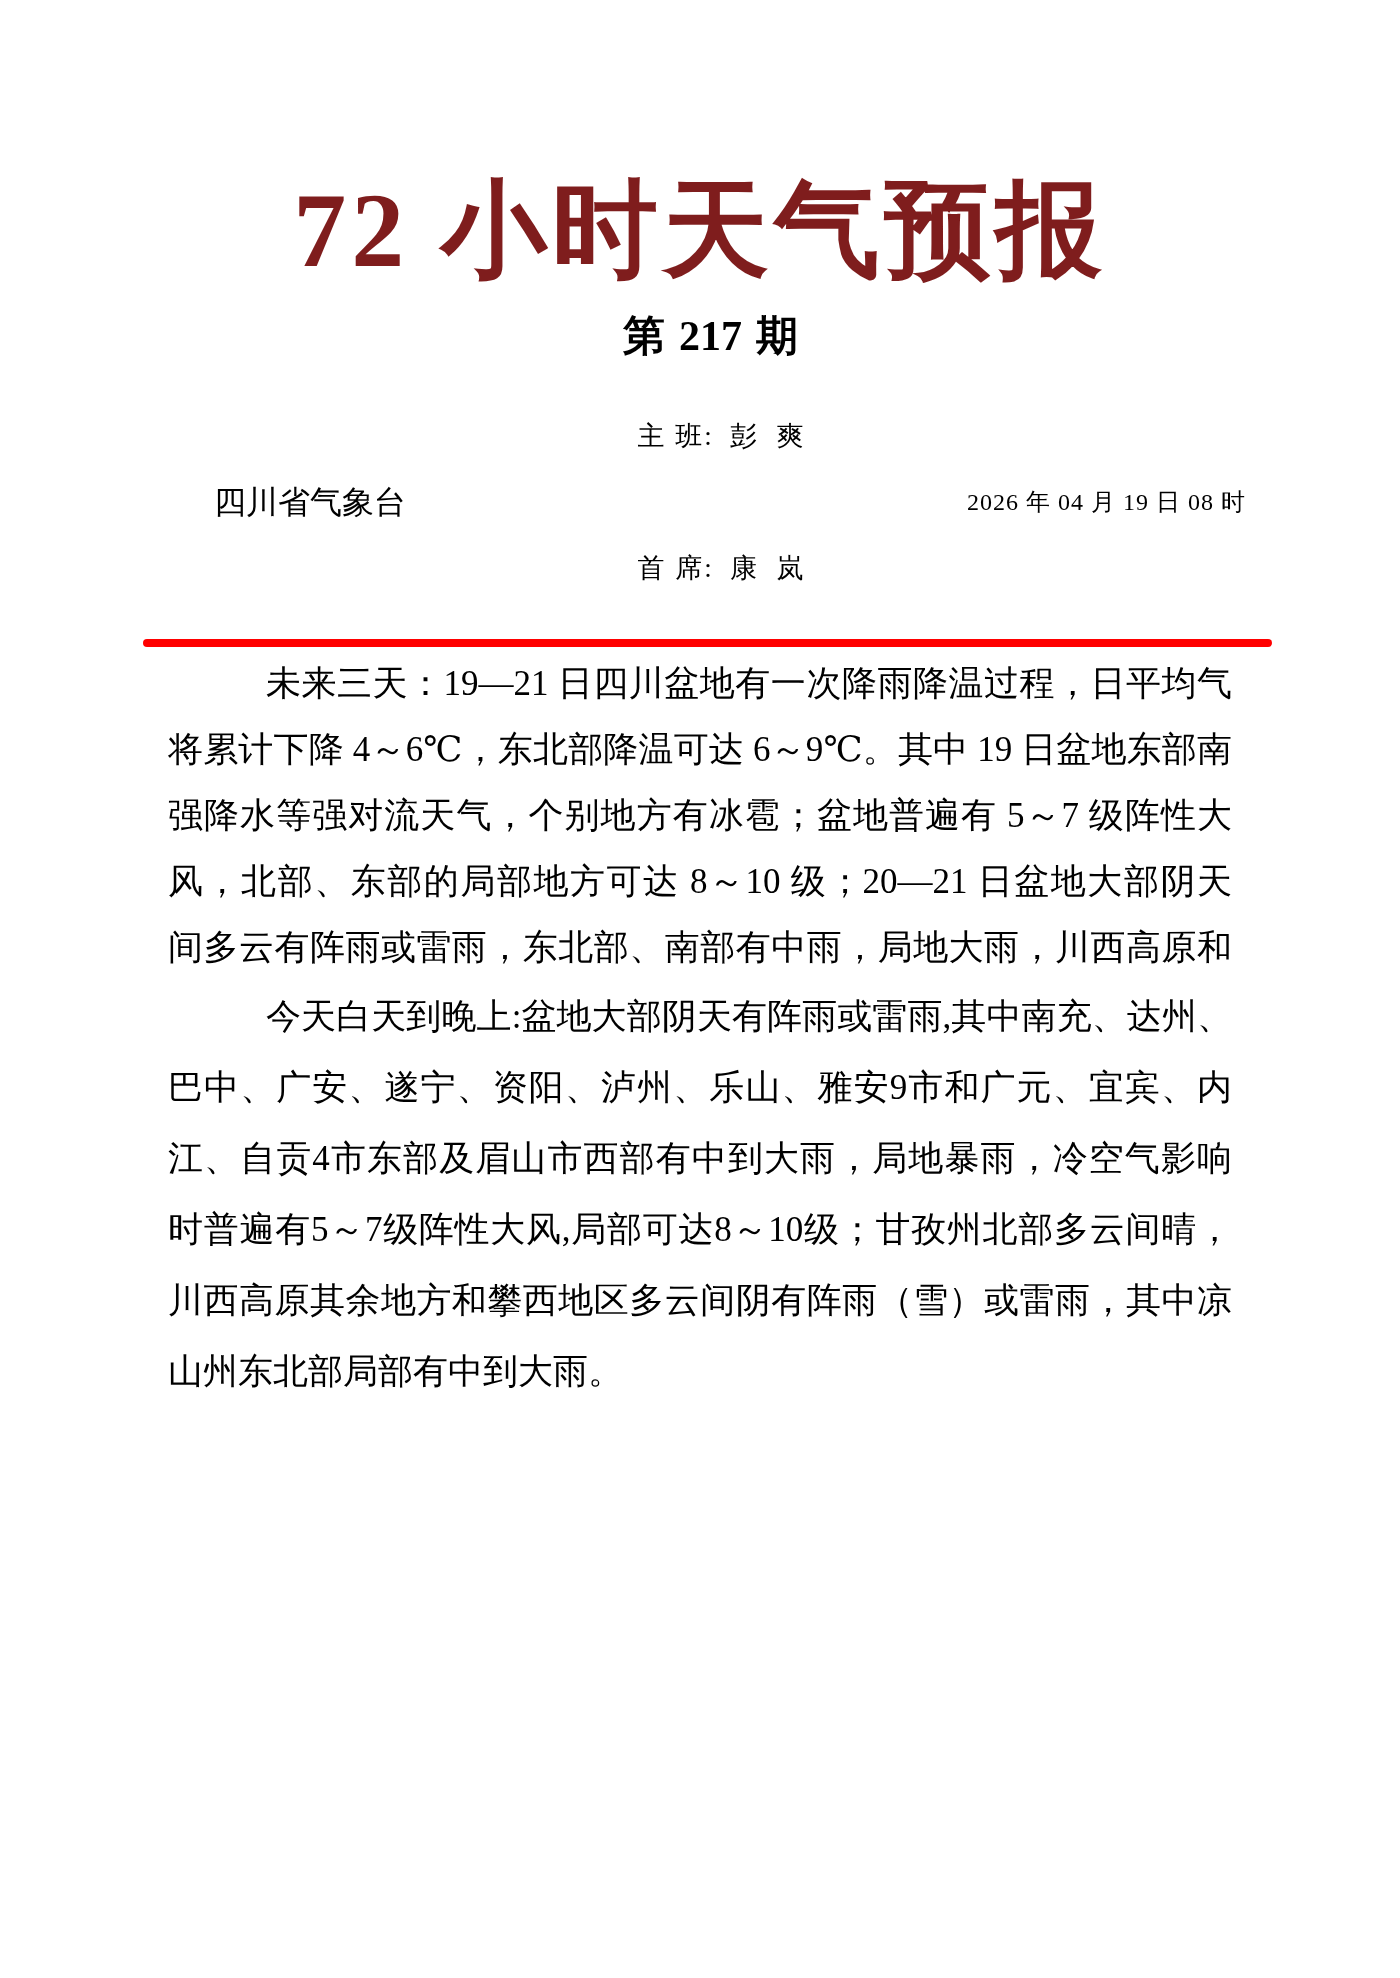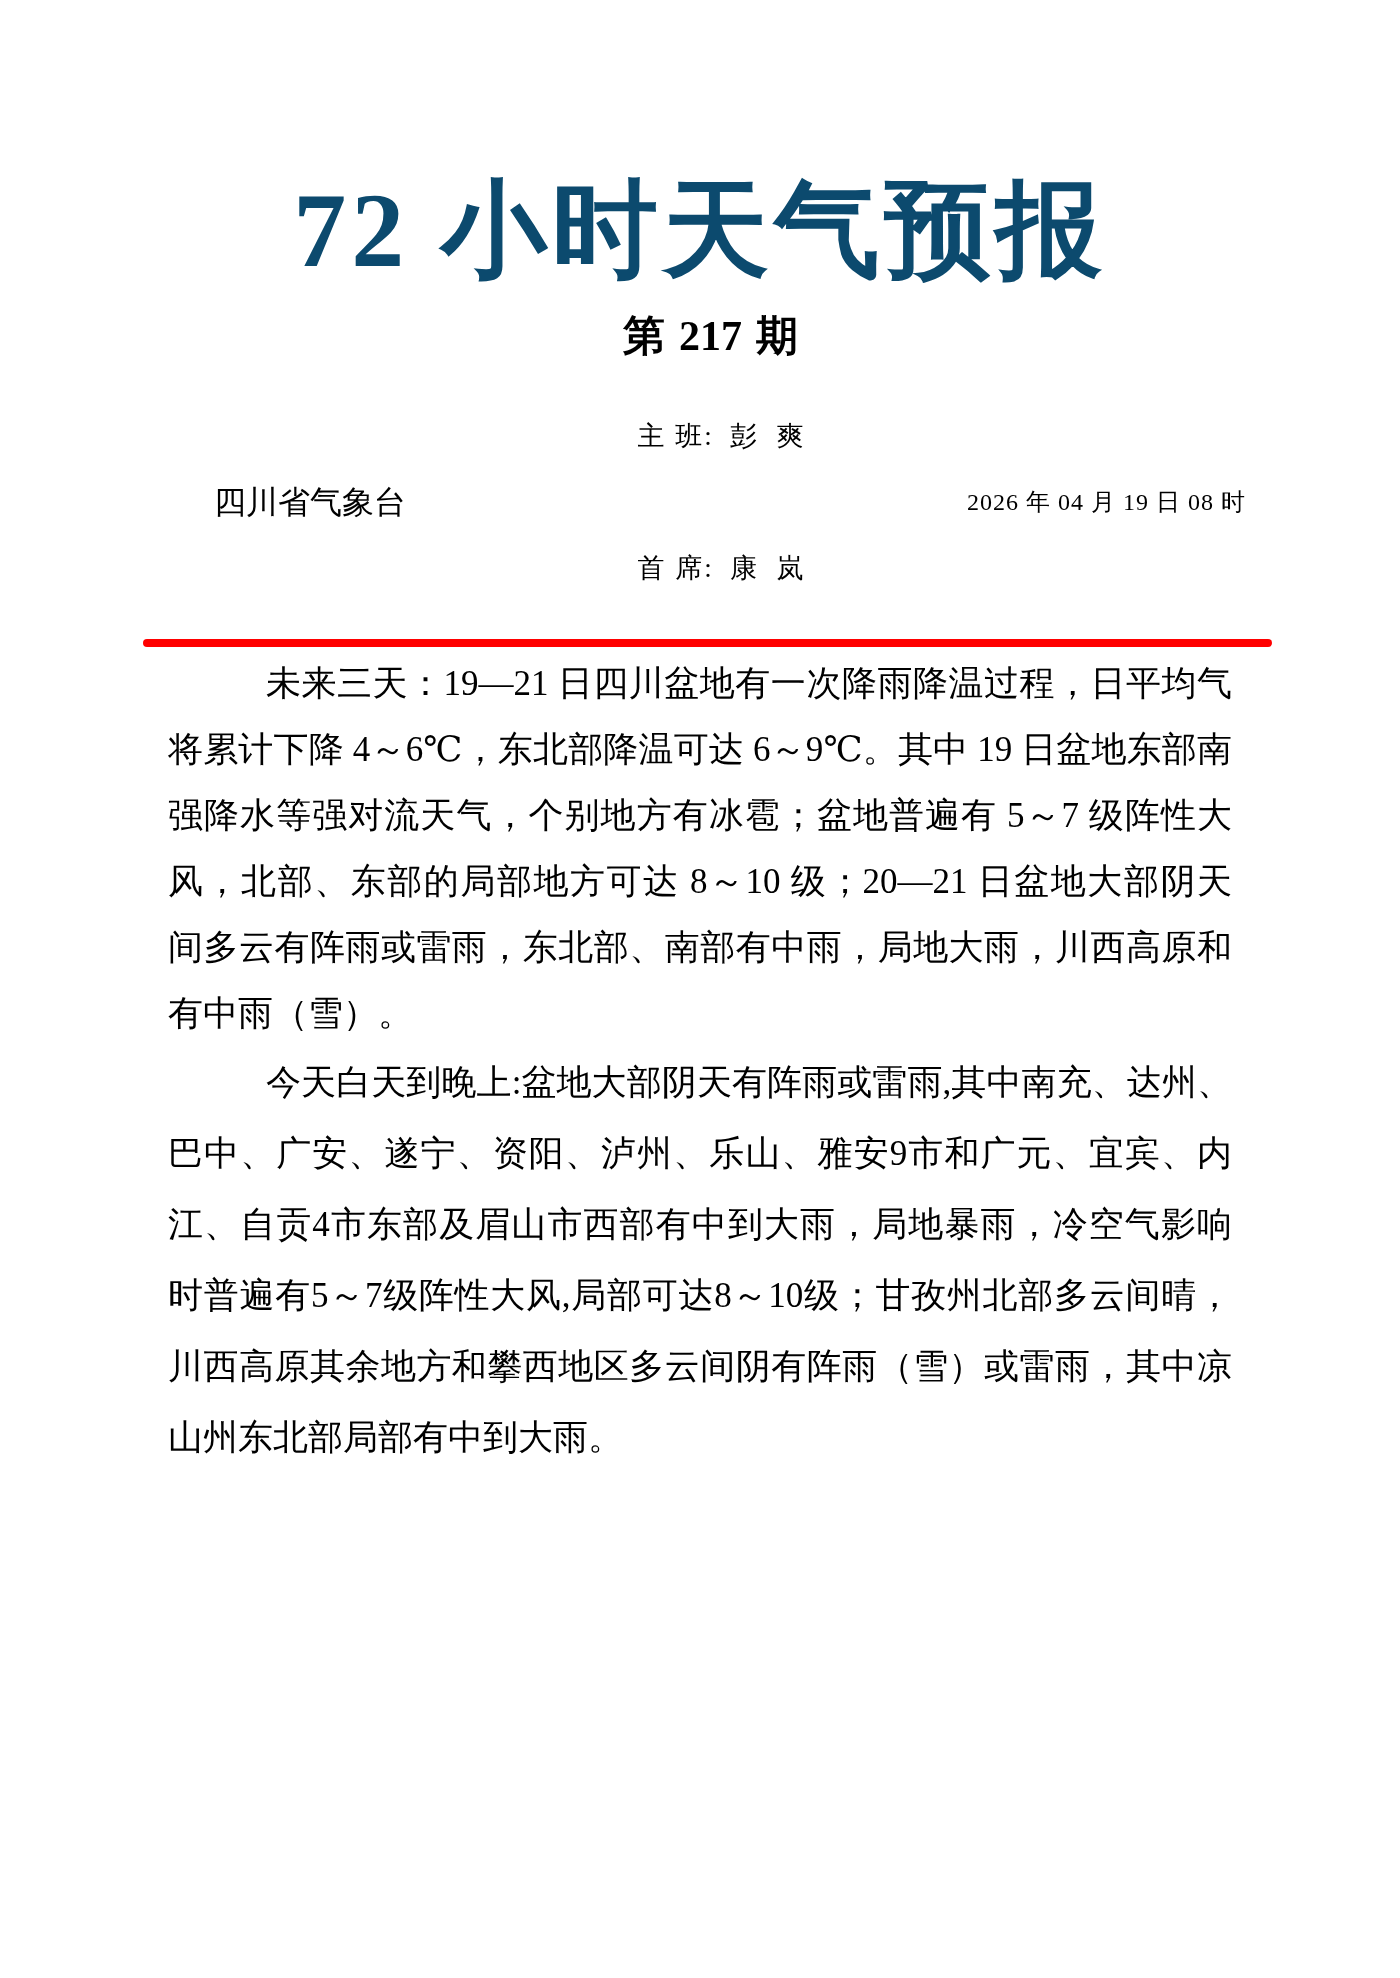--- a/index.html
+++ b/index.html
@@ -68,21 +68,21 @@
   .p1 .line { height: 66px; line-height: 66px; }
   .p2 .line { height: 71px; line-height: 71px; }
   .line.indent { text-indent: 98px; }
   .line.end { text-align: left; text-align-last: left; }
 </style>
 </head>
 <body>
 
 <div class="page">
 
-  <h1 class="title" style="color: #0c4a6e;">72 小时天气预报</h1>
+  <h1 class="title" style="color: #7f1d1d;">72 小时天气预报</h1>
 
   <div class="issue">
     <span>第</span><span class="issue-num">217</span><span>期</span>
   </div>
 
   <div class="meta">
     <div class="station">四川省气象台</div>
     <div class="staff">
       <div class="staff-line">
         <span>主 班:</span><span class="staff-name">彭  爽</span>
@@ -96,21 +96,20 @@
 
   <div class="rule" style="background-color: rgb(255, 0, 0);"></div>
 
   <div class="body-text">
     <div class="para p1">
       <div class="line indent">未来三天：19—21 日四川盆地有一次降雨降温过程，日平均气温</div>
       <div class="line">将累计下降 4～6℃，东北部降温可达 6～9℃。其中 19 日盆地东部南</div>
       <div class="line">强降水等强对流天气，个别地方有冰雹；盆地普遍有 5～7 级阵性大</div>
       <div class="line">风，北部、东部的局部地方可达 8～10 级；20—21 日盆地大部阴天</div>
       <div class="line">间多云有阵雨或雷雨，东北部、南部有中雨，局地大雨，川西高原和</div>
-      <div class="line end">有中雨（雪）。</div>
     </div>
     <div class="para p2">
       <div class="line indent">今天白天到晚上:盆地大部阴天有阵雨或雷雨,其中南充、达州、</div>
       <div class="line">巴中、广安、遂宁、资阳、泸州、乐山、雅安9市和广元、宜宾、内</div>
       <div class="line">江、自贡4市东部及眉山市西部有中到大雨，局地暴雨，冷空气影响</div>
       <div class="line">时普遍有5～7级阵性大风,局部可达8～10级；甘孜州北部多云间晴，</div>
       <div class="line">川西高原其余地方和攀西地区多云间阴有阵雨（雪）或雷雨，其中凉</div>
       <div class="line end">山州东北部局部有中到大雨。</div>
     </div>
   </div>

